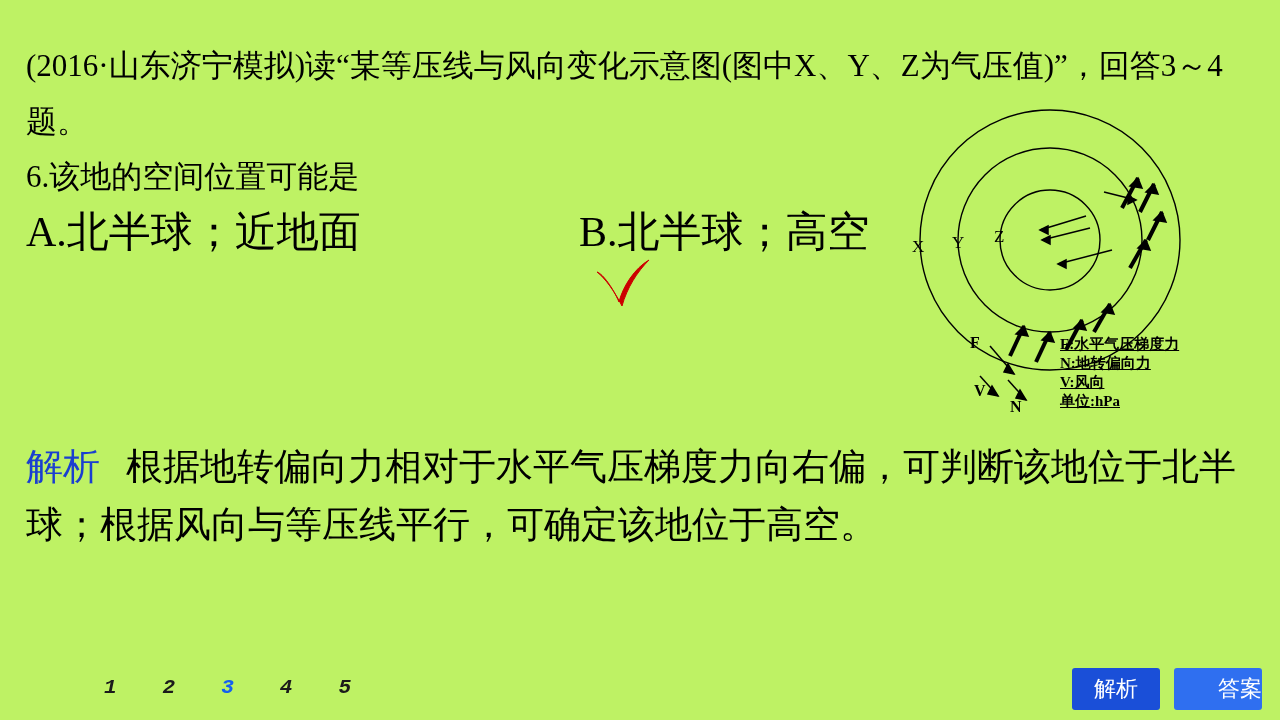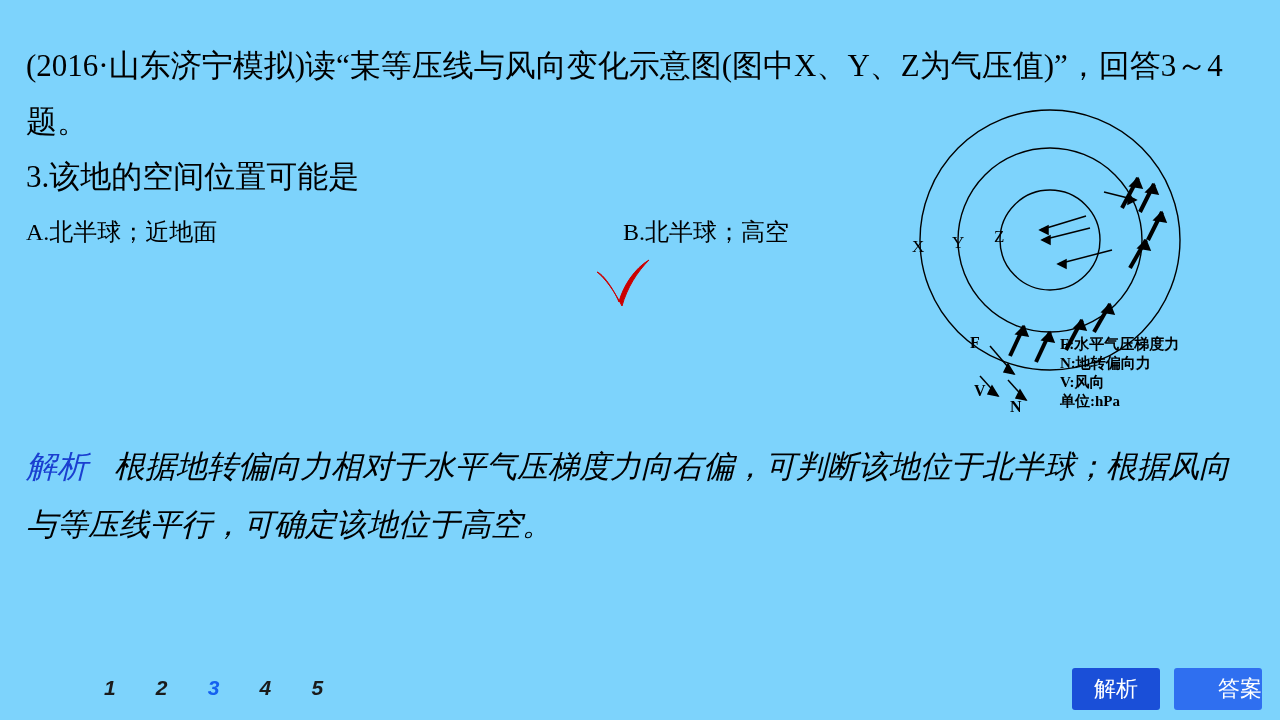--- a/index.html
+++ b/index.html
@@ -7,21 +7,21 @@
     margin: 0; padding: 0;
     width: 1280px; height: 720px;
     background: #ffffff;
     font-family: "Liberation Serif", serif;
     overflow: hidden;
   }
   #page {
     position: relative;
     width: 1280px;
     height: 720px;
-    background: #7dd3fc;
+    background: #bef264;
   }
   .q-block {
     position: absolute;
     left: 26px;
     top: 38px;
     width: 1230px;
     color: #000000;
   }
   .q-line {
     font-size: 31px;
@@ -31,44 +31,43 @@
   .stem {
     width: 1220px;
     white-space: normal;
     line-height: 56px;
   }
   .options {
     position: relative;
     width: 1000px;
     height: 56px;
     line-height: 56px;
-    font-size: 24px;
+    font-size: 42px;
   }
   .opt-left { position: absolute; left: 0; top: 0; }
-  .opt-right { position: absolute; left: 597px; top: 0; }
+  .opt-right { position: absolute; left: 553px; top: 0; }
 
   
   .checkmark {
     position: absolute;
     left: 593px;
     top: 258px;
     width: 60px;
     height: 50px;
   }
 
   
   .analysis {
     position: absolute;
     left: 26px;
     top: 438px;
     width: 1230px;
-    font-size: 31px;
+    font-size: 37px;
     line-height: 58px;
     color: #000000;
-    font-style: italic;
   }
   .analysis .tag {
     color: #1a3fd0;
     margin-right: 26px;
   }
 
   
   .figure {
     position: absolute;
     left: 890px;
@@ -78,30 +77,31 @@
   }
   .fig-labels {
     position: absolute;
     left: 1060px;
     top: 335px;
     font-size: 15px;
     line-height: 19px;
     font-family: "Liberation Serif", serif;
     color: #000;
     font-weight: bold;
+    text-decoration: underline;
   }
 
   
   .pager {
     position: absolute;
     left: 104px;
     top: 676px;
     font-size: 21px;
     font-weight: bold;
-    font-family: Liberation Sans, sans-serif;
+    font-family: Liberation Mono, monospace;
     color: #1b1b1b;
   }
   .pager span {
     display: inline-block;
     width: 46px;
     text-align: left;
     font-style: italic;
   }
   .pager span.active { color: #1560f0; }
 
@@ -126,21 +126,21 @@
   }
   .btn.alt { background: #2f6ff0; text-align: right; }
 </style>
 </head>
 <body>
 
 <div id="page">
 
   <div class="q-block">
     <div class="q-line stem">(2016·山东济宁模拟)读“某等压线与风向变化示意图(图中X、Y、Z为气压值)”，回答3～4题。</div>
-    <div class="q-line">3.该地的空间位置可能是</div>
+    <div class="q-line">6.该地的空间位置可能是</div>
 
     <div class="options">
       <div class="opt-left">A.北半球；近地面</div>
       <div class="opt-right">B.北半球；高空</div>
     </div>
     <div class="options">
     </div>
   </div>
 
   <svg class="checkmark" viewBox="0 0 60 50">

